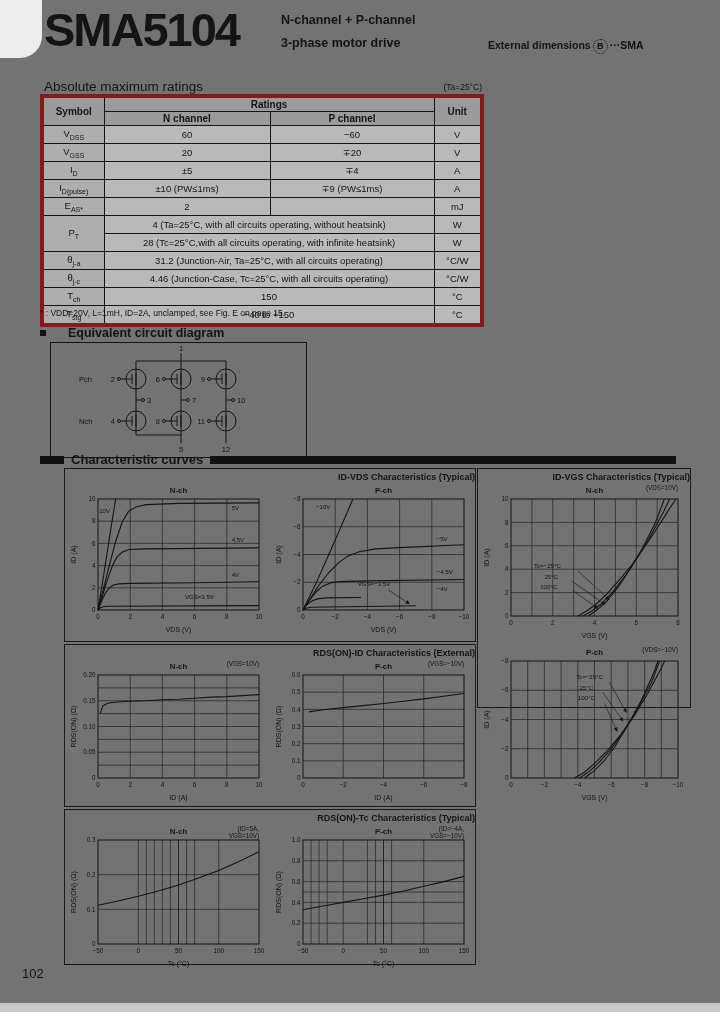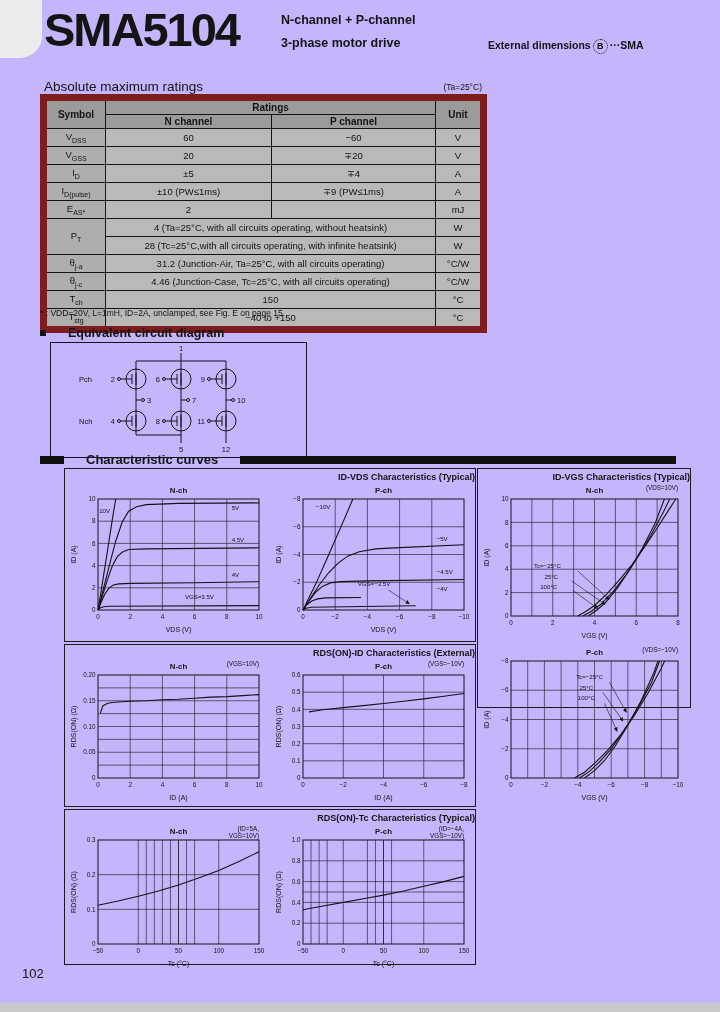--- a/index.html
+++ b/index.html
@@ -1,42 +1,42 @@
 <!DOCTYPE html>
 <html><head>
 <meta charset="utf-8">
 <style>
   html,body{margin:0;padding:0;}
-  #page{position:relative;width:720px;height:1012px;background:#c4b5fd;font-family:"Liberation Sans",sans-serif;color:#141414;overflow:hidden;}
+  #page{position:relative;width:720px;height:1012px;background:#737373;font-family:"Liberation Sans",sans-serif;color:#141414;overflow:hidden;}
   
   .corner{position:absolute;left:0;top:0;width:42px;height:58px;background:#ececec;border-radius:0 0 22px 0;}
   .part{position:absolute;left:44px;top:2px;font-size:47px;font-weight:bold;letter-spacing:-2px;}
   .sub{position:absolute;left:281px;font-size:12.5px;font-weight:bold;}
   .extdim{position:absolute;left:488px;top:39px;font-size:10.5px;font-weight:bold;display:flex;gap:2px;}
   .circB{display:inline-block;width:13px;height:13px;line-height:13px;border:1px dotted #141414;border-radius:50%;text-align:center;font-size:9px;}
   
   .amr-head{position:absolute;left:44px;top:77px;width:438px;}
   .amr-title{font-size:13.5px;font-weight:normal;}
   .amr-cond{position:absolute;right:0;top:5px;font-size:8.5px;}
-  table.amr{position:absolute;left:40px;top:94px;border-collapse:collapse;border:7px solid #7f1d1d;}
+  table.amr{position:absolute;left:40px;top:94px;border-collapse:collapse;border:4px solid #7f1d1d;}
   table.amr th,table.amr td{border:1px solid #141414;font-size:9.5px;text-align:center;padding:1px 3px;}
   table.amr th{background:#9b9b9b;font-weight:bold;font-size:10px;}
   table.amr td{background:#b9b9b9;height:15px;}
   table.amr td.sym{background:#aeaeae;}
   sub{font-size:7px;}
   .footnote{position:absolute;left:40px;top:308px;font-size:8.5px;}
   
   .eq-head{position:absolute;left:40px;top:326px;font-size:12.5px;font-weight:bold;display:flex;align-items:center;gap:22px;}
   .sqbullet{width:6px;height:6px;background:#141414;display:inline-block;}
   .circuit-box{position:absolute;left:50px;top:342px;width:255px;height:114px;border:1px solid #141414;}
   .circuit line{stroke:#141414;stroke-width:1;}
   .circuit circle{fill:none;stroke:#141414;stroke-width:1;}
   .circuit text{font-size:7.5px;fill:#141414;font-family:"Liberation Sans",sans-serif;}
   
-  .cc-head{position:absolute;left:40px;top:452px;width:636px;display:flex;align-items:center;gap:22px;}
+  .cc-head{position:absolute;left:40px;top:452px;width:636px;display:flex;align-items:center;gap:7px;}
   .cc-bar{height:8px;background:#111;}
   .cc-bar.left{width:24px;}
   .cc-bar.right{flex:1;}
   .cc-title{font-size:13px;font-weight:bold;white-space:nowrap;}
   .panel{position:absolute;border:1px solid #1a1a1a;box-sizing:border-box;}
   .panel-title{text-align:right;font-size:9px;font-weight:bold;margin-top:3px;}
   .prow{display:flex;justify-content:space-around;}
   .pcol{display:flex;flex-direction:column;align-items:center;}
   #panelA{left:64px;top:468px;width:412px;height:174px;}
   #panelB{left:477px;top:468px;width:214px;height:240px;}

